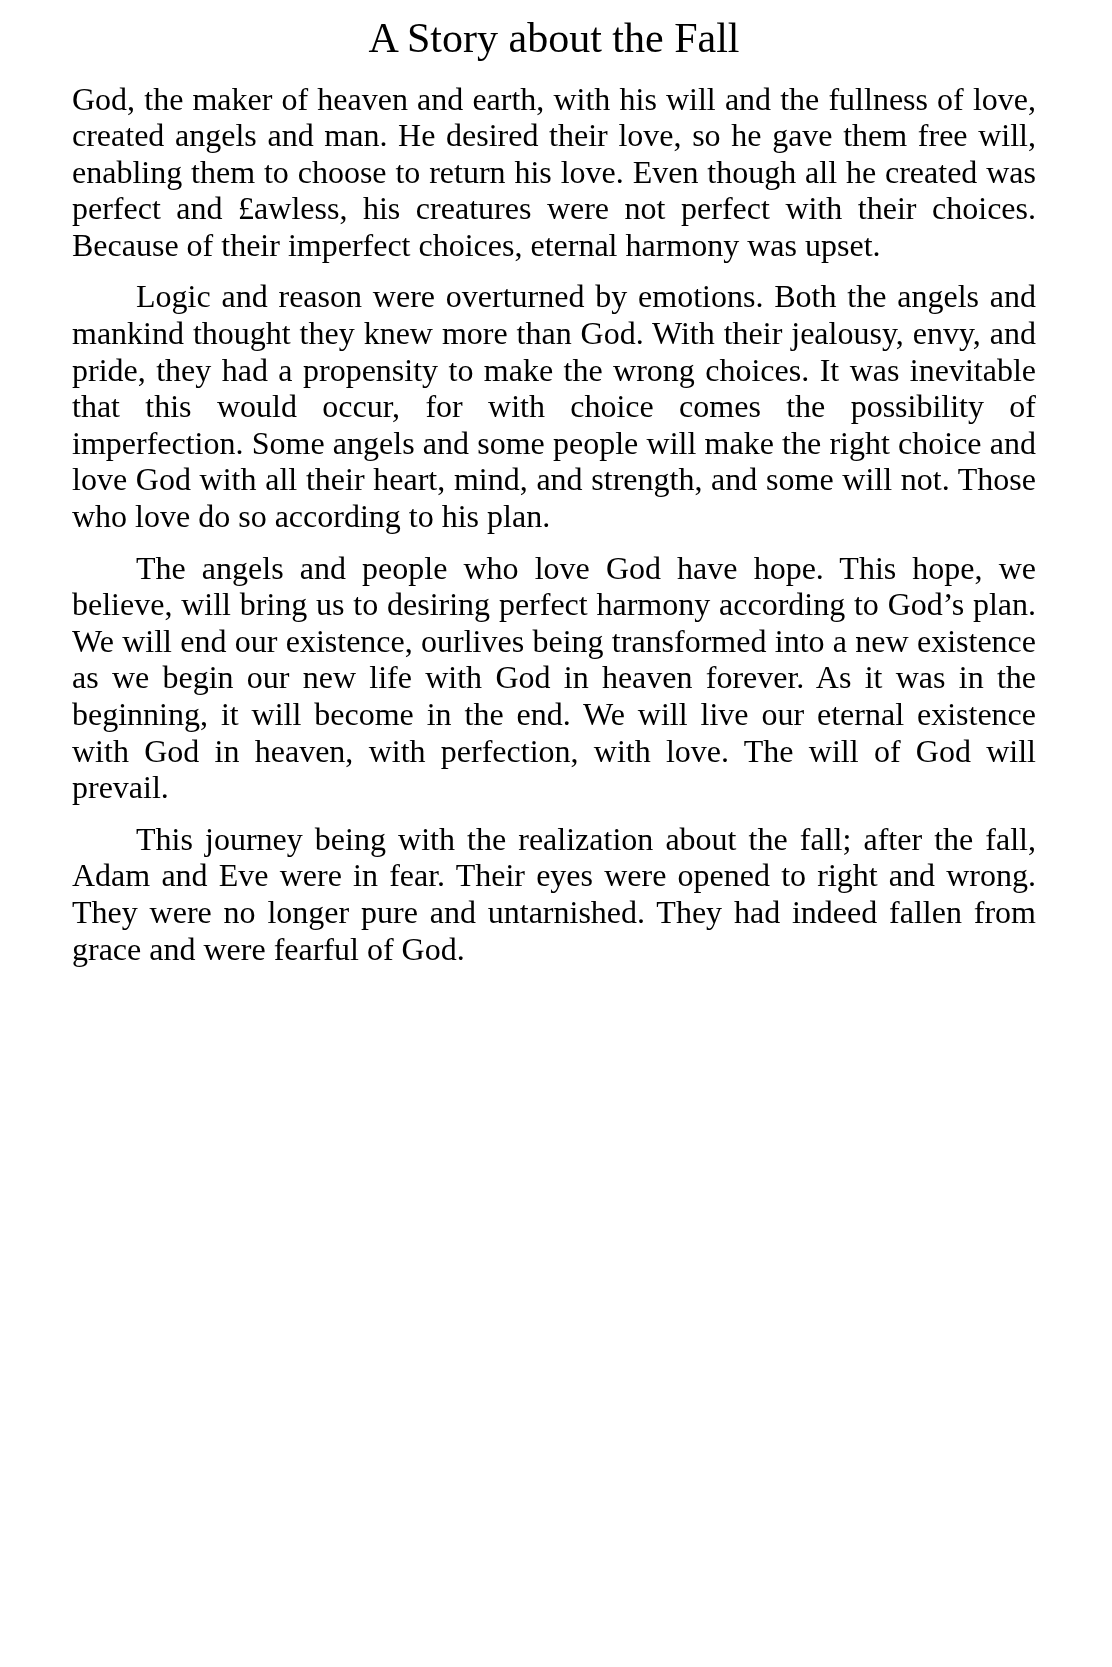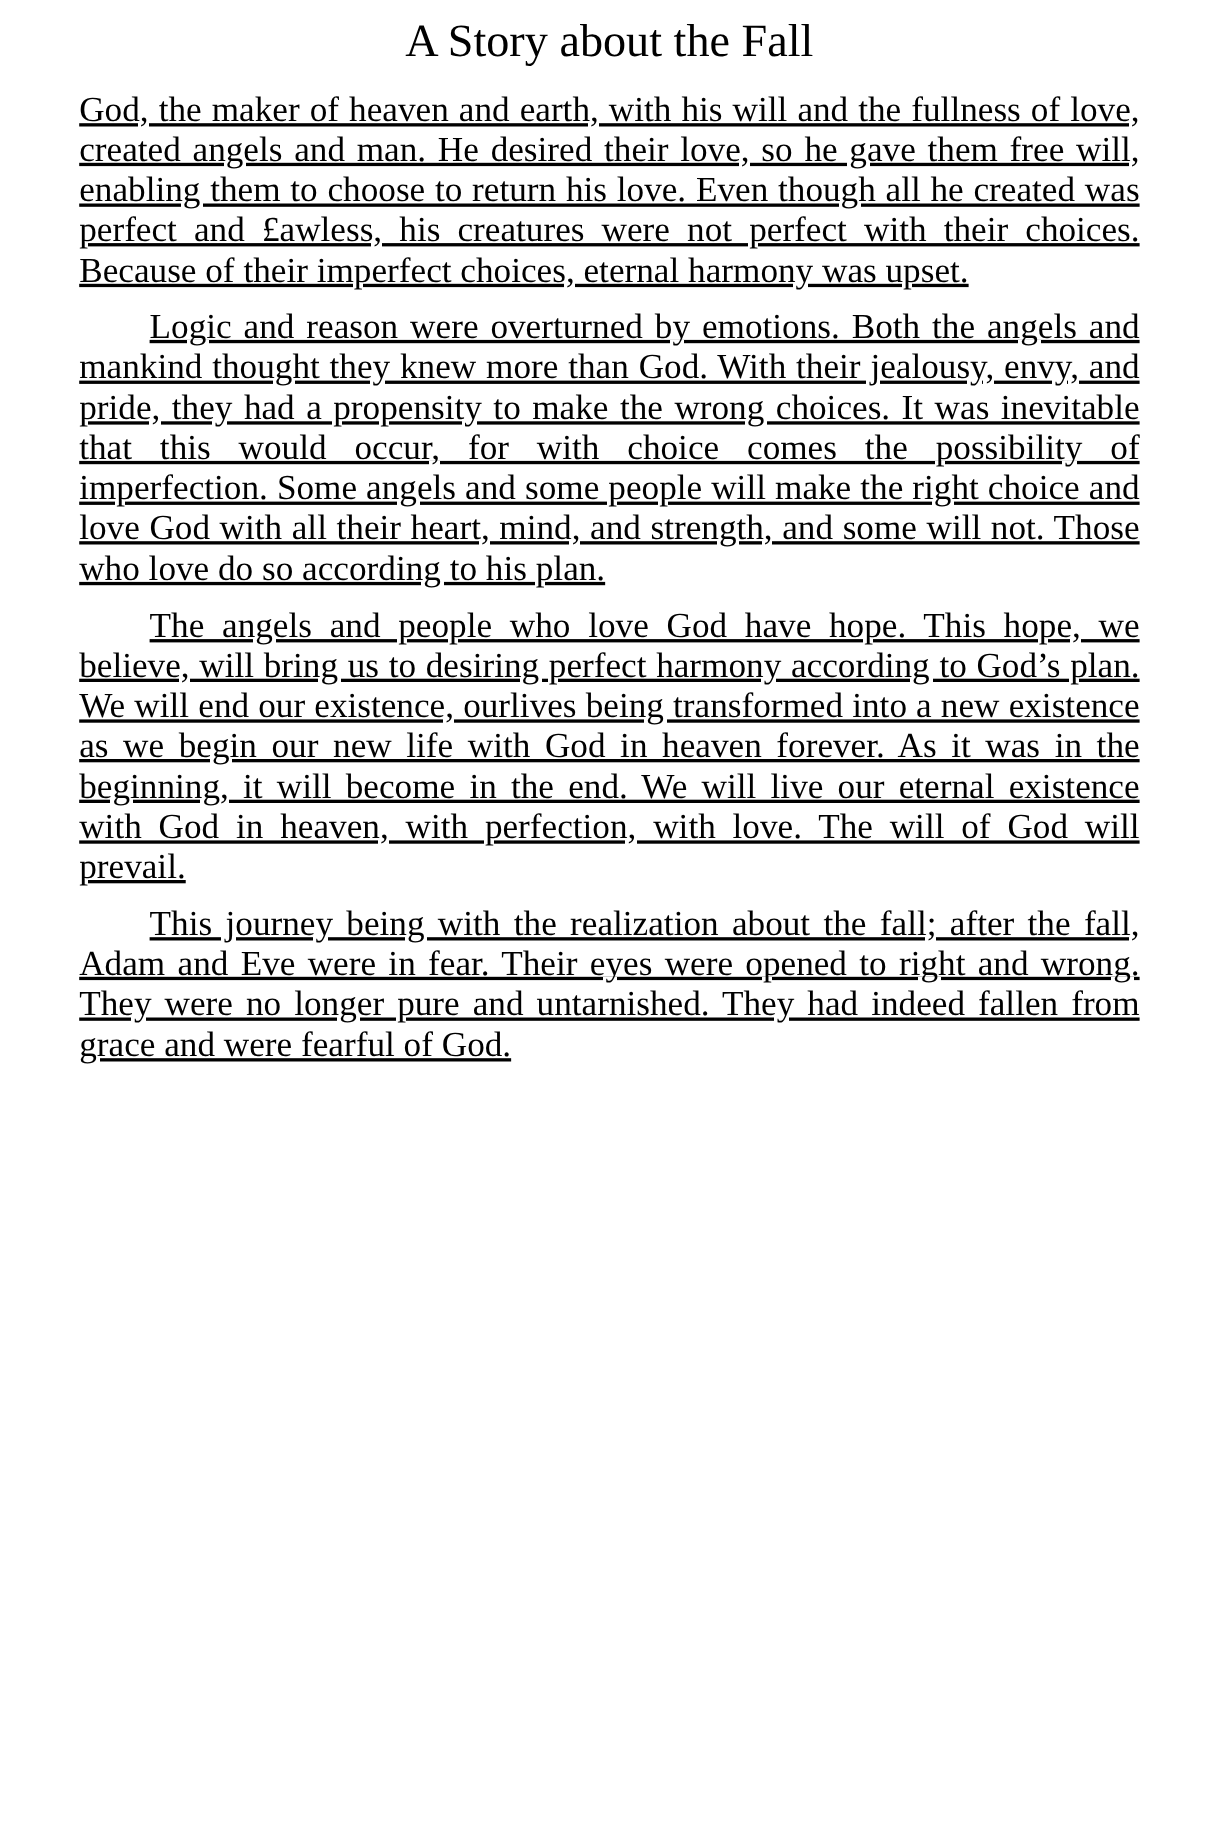--- a/index.html
+++ b/index.html
@@ -28,21 +28,20 @@
     line-height: 1.25;
     text-align: center;
     letter-spacing: 0;
   }
   .body-text p {
     margin: 0 0 15px 0;
     font-size: 32px;
     line-height: 36.6px;
     text-align: justify;
     text-justify: inter-word;
-    text-decoration: underline;
   }
   .body-text p.indent {
     text-indent: 64px;
   }
 </style>
 </head>
 <body>
 
 <div class="page">
   <h1 class="title">A Story about the Fall</h1>

